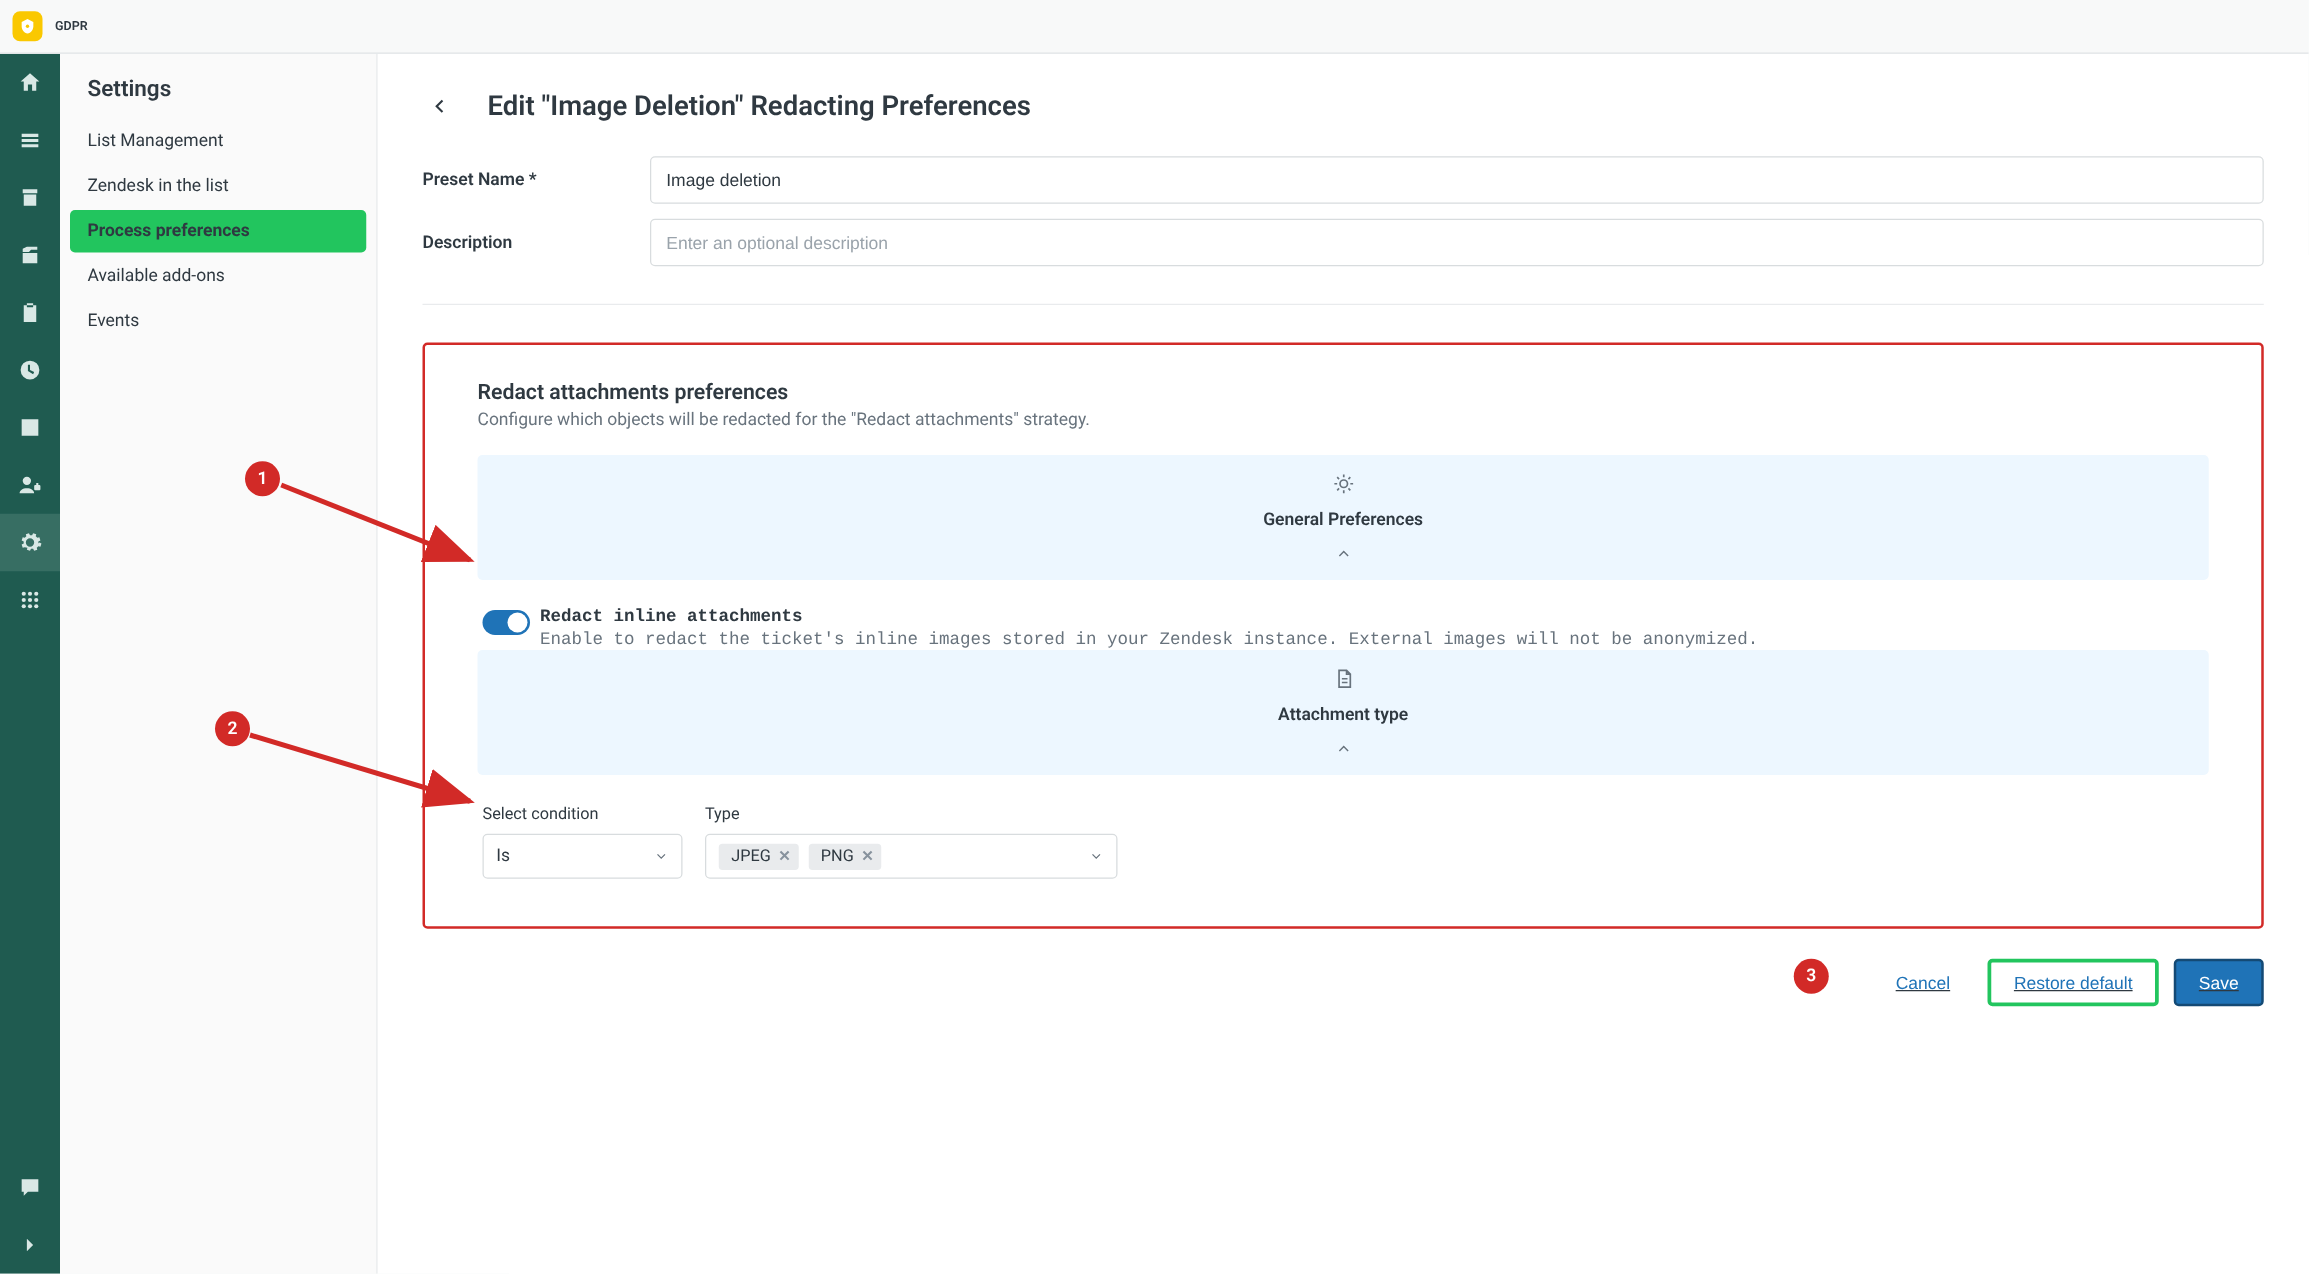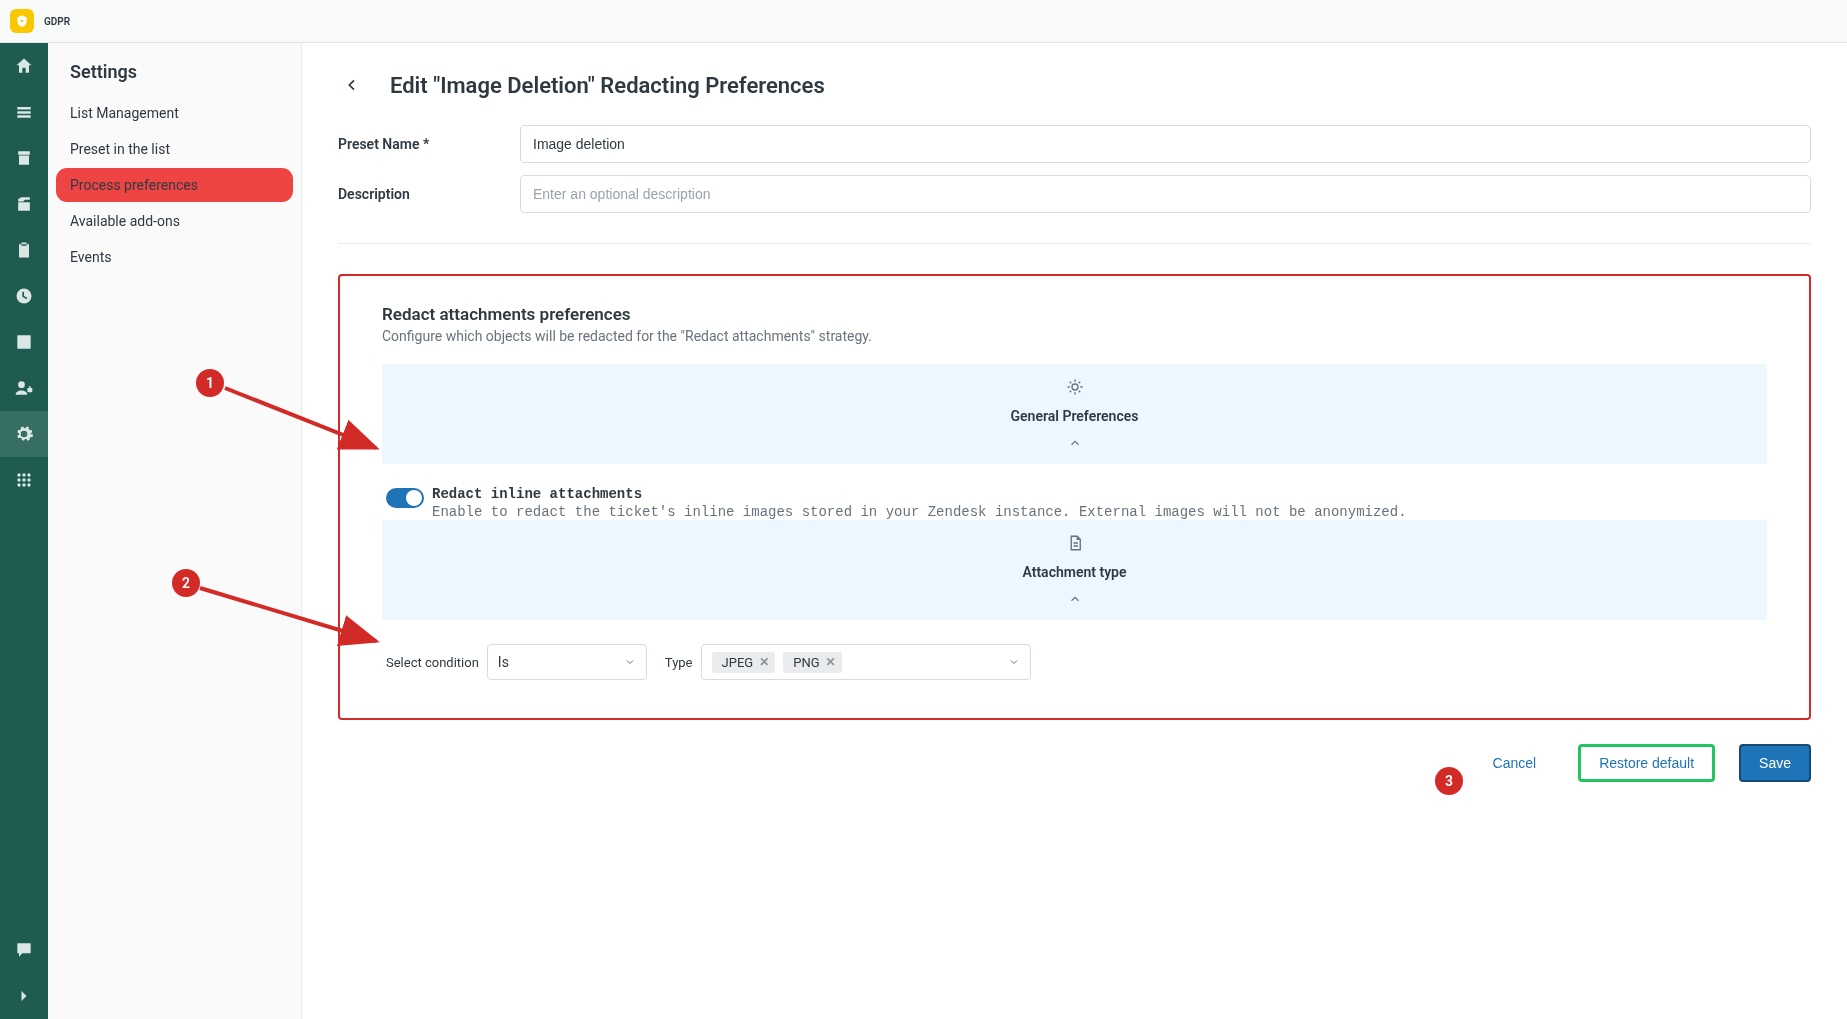--- a/index.html
+++ b/index.html
@@ -78,23 +78,22 @@
     border-radius: 4px;
     color: #2f3941;
     font-size: 14px;
     cursor: pointer;
     display: flex;
     align-items: center;
     gap: 8px;
     margin-bottom: 2px;
   }
   .sidebar-item.selected {
-    background: #ef4444;
-    font-weight: 400;
-    border-radius: 11px;
+    background: #22c55e;
+    font-weight: 700;
   }
   .sidebar-item.highlight {
     background: #cfece2;
   }
   .sidebar-item .cc-icon {
     width: 16px; height: 16px; fill: #68737d;
   }
 
   
   .main {
@@ -196,21 +195,21 @@
   }
   .toggle-label { font-weight: 600; font-size: 14px; }
   .toggle-desc { color: #68737d; font-size: 14px; margin-top: 2px; }
 
   .cond-row {
     display: flex;
     gap: 18px;
     margin-top: 6px;
     padding-left: 4px;
   }
-  .cond-col { display:flex; gap:8px;align-items:center; }
+  .cond-col { display:flex; flex-direction:column; gap:8px; }
   .cond-label { font-size: 13px; font-weight: 400; color:#2f3941; }
   .select-box {
     height: 36px;
     border: 1px solid #d8dcde;
     border-radius: 4px;
     background: #fff;
     display: flex;
     align-items: center;
     padding: 0 10px;
     gap: 8px;
@@ -230,22 +229,23 @@
     align-items: center;
     gap: 6px;
   }
   .tag .x { color:#87929d; cursor:pointer; font-size:12px; font-weight:600; }
 
   
   .footer {
     display: flex;
     justify-content: flex-end;
     align-items: center;
-    gap: 24px;
+    gap: 12px;
     margin-top: 24px;
+    text-decoration: underline;
   }
   .btn {
     height: 38px;
     padding: 0 18px;
     border-radius: 4px;
     font-size: 14px;
     cursor: pointer;
     display:inline-flex;align-items:center;justify-content:center;
   }
   .btn-link { background: transparent; border: none; color: #1f73b7; }
@@ -359,21 +359,21 @@
       </svg>
     </div>
 </div>
 
 <div class="sidebar">
   <h2>Settings</h2>
   <div class="sidebar-item">
       <span>List Management</span>
     </div>
   <div class="sidebar-item">
-      <span>Preset in the list</span>
+      <span>Zendesk in the list</span>
     </div>
   <div class="sidebar-item selected">
       <span>Process preferences</span>
     </div>
   <div class="sidebar-item">
       <span>Available add-ons</span>
     </div>
   <div class="sidebar-item">
       <span>Events</span>
     </div>

